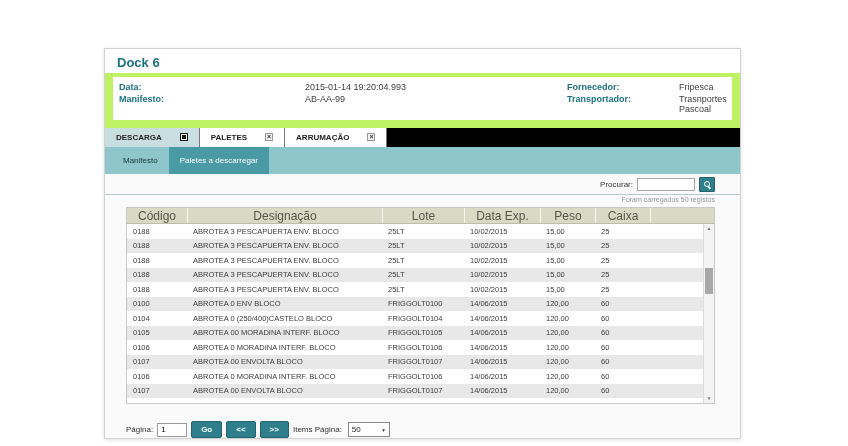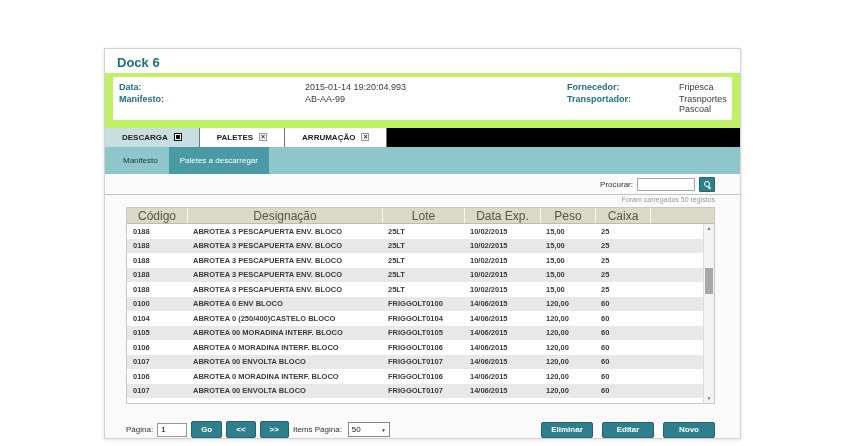--- a/index.html
+++ b/index.html
@@ -12,21 +12,21 @@
   .window-title { background:#fff; padding:6px 12px 4px; font-size:13px; font-weight:bold;
     color:var(--brand); height:24px; }
 
   .info-band { padding:4px 8px 8px; background:#bef264; }
   .info-panel { background:#fff; padding:5px 10px 6px 6px; }
   .info-grid { display:grid; grid-template-columns:186px 262px 112px auto; row-gap:2px; }
   .info-label { font-size:9px; font-weight:bold; color:var(--brand); }
   .info-value { font-size:9px; color:#3c3c3c; }
 
   .tabbar { display:flex; height:22px; background:var(--tabbar-fill); align-items:stretch; }
-  .tab { display:flex; align-items:center; gap:6px; padding:0 17px; font-size:8px; font-weight:bold;
+  .tab { display:flex; align-items:center; gap:18px; padding:0 11px; font-size:8px; font-weight:bold;
     color:#222; background:#fff; border-right:1px solid #777; cursor:default; }
   .tab.active { background:var(--tab-active-bg); }
   .ico-dock { width:8px; height:8px; border:1px solid #111; position:relative; display:inline-block; background:#fff; }
   .ico-dock::after { content:''; position:absolute; left:1px; top:1px; width:4px; height:4px; background:#111; }
   .ico-close { width:8px; height:8px; border:1px solid #999; background:#f1f1f1; font-size:7px;
     line-height:6px; text-align:center; color:#333; display:inline-block; }
 
   .subtabbar { display:flex; height:32px; background:var(--subtab-bar); padding-left:7px; align-items:stretch; }
   .subtab { display:flex; align-items:center; padding:0 11px; font-size:8px; color:#17383c; cursor:default; }
   .subtab.active { background:var(--subtab-active); color:#fff; }
@@ -48,21 +48,21 @@
   .status-line { text-align:right; padding:1px 25px 0 0; font-size:7px; color:#9a9a9a; height:10px; }
 
   .grid { margin:2px 27px 0 21px; width:589px; border:1px solid #c8c8c8; background:#fff; }
   .thead { display:flex; background:var(--table-header-bg); height:16px; border-bottom:1px solid #bdbdae; }
   .th { font-size:12px; color:#56564b; display:flex; align-items:center; justify-content:center;
     border-left:1px solid rgba(255,255,255,.75); overflow:hidden; }
   .th:first-child { border-left:none; }
   .c0{width:60px} .c1{width:195px} .c2{width:82px} .c3{width:76px} .c4{width:55px} .c5{width:55px}
   .cf{flex:1}
   .tbody-wrap { position:relative; height:179px; overflow:hidden; }
-  .tbody { width:576px;font-weight:bold; }
+  .tbody { width:576px; }
   .tr { display:flex; height:14.5px; align-items:center; background:#fff; }
   .tr:nth-child(even) { background:var(--row-alt); }
   .td { font-size:7.5px; color:#3a3a3a; padding-left:6px; white-space:nowrap; overflow:hidden; }
   .vscroll { position:absolute; right:0; top:0; width:11px; height:179px; background:#f3f3f3;
     border-left:1px solid #dcdcdc; }
   .arr { height:9px; font-size:5px; color:#777; text-align:center; line-height:9px; width:100%; cursor:pointer; }
   .arr.dn { position:absolute; bottom:0; left:0; }
   .thumb { position:absolute; left:1px; right:1px; top:44px; height:26px; background:#a8a8a8; cursor:pointer; }
 
   .bottom-row { display:flex; justify-content:space-between; align-items:center;
@@ -278,21 +278,16 @@
         <input class="pg-input" value="1" style="">
         <button class="btn">Go</button>
         <button class="btn">&lt;&lt;</button>
         <button class="btn">&gt;&gt;</button>
         <label>Items Página:</label>
         <div class="select-box">
           <span>50</span>
           <span class="select-arrow">▼</span>
         </div>
       </div>
-      <div class="actions">
-        <button class="btn act">Eliminar</button>
-        <button class="btn act">Editar</button>
-        <button class="btn act">Novo</button>
-      </div>
     </div>
 
   </div>
 </div>
 
 </body></html>

